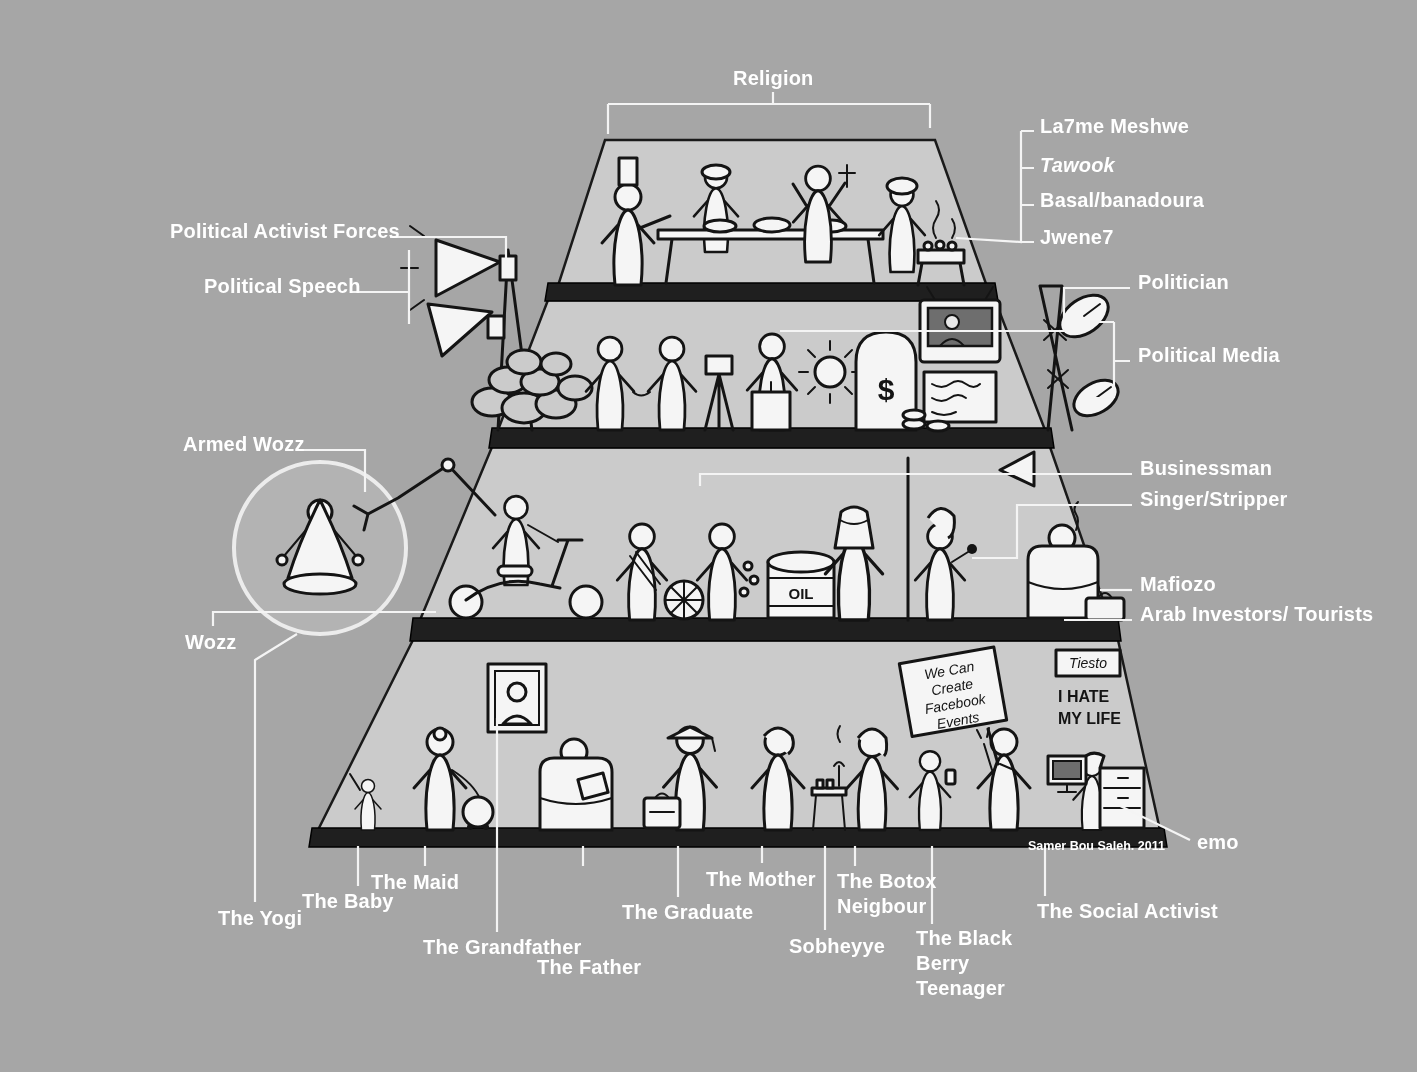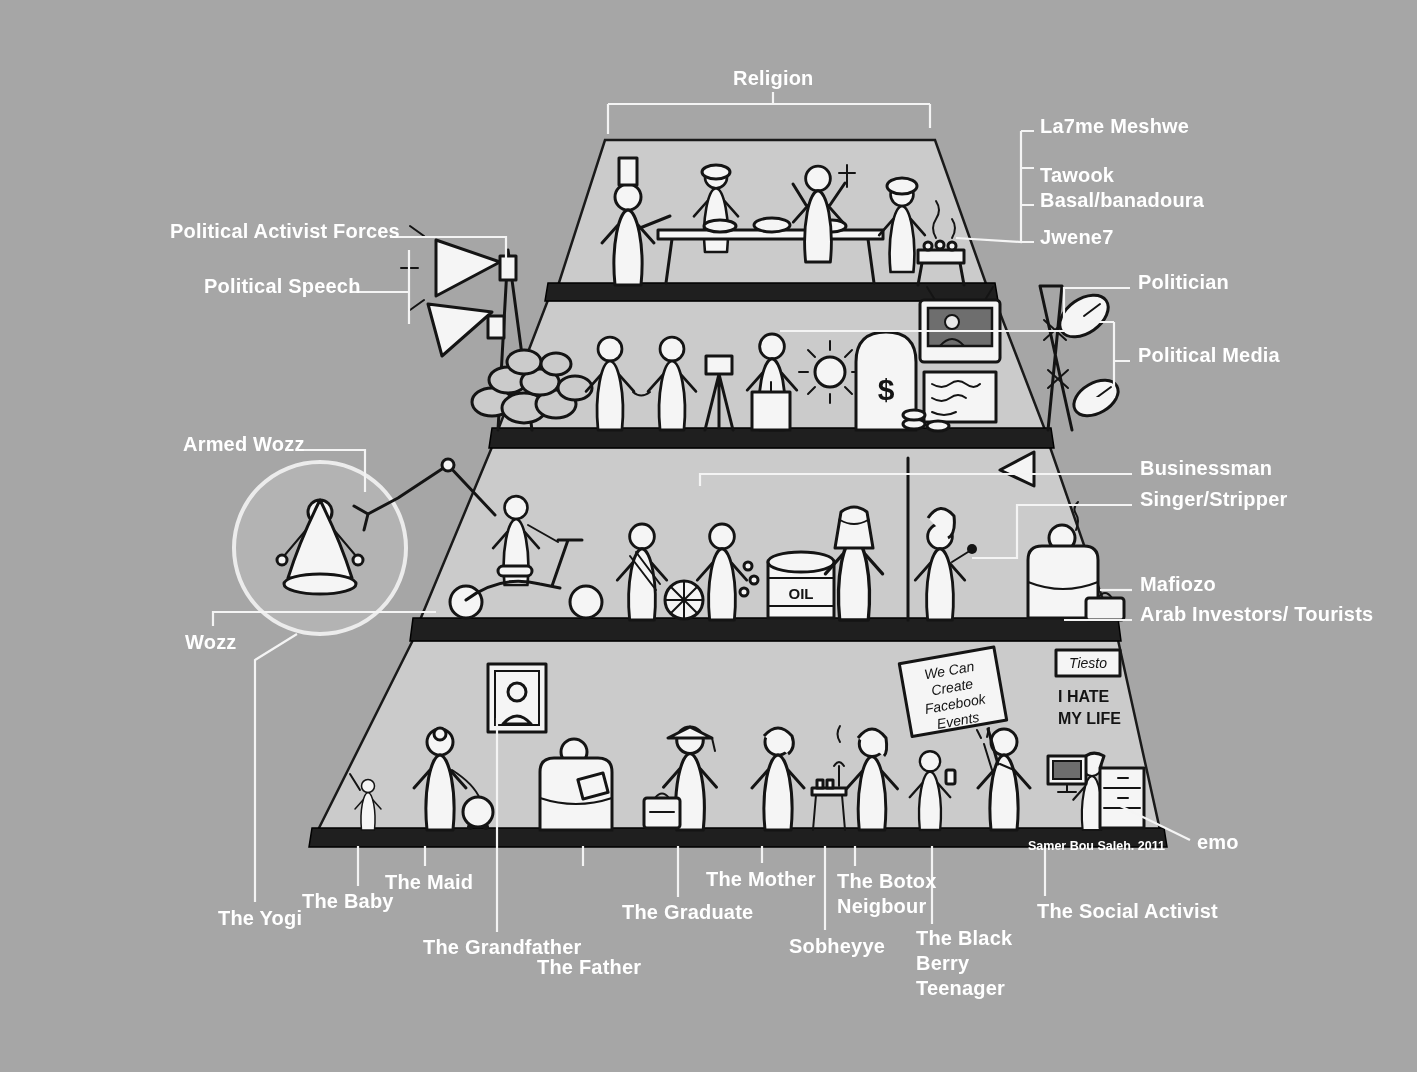--- a/index.html
+++ b/index.html
@@ -341,41 +341,41 @@
       <path class="lead" d="M 855,866 V 846"></path>
       <path class="lead" d="M 932,924 V 846"></path>
       <path class="lead" d="M 1045,896 V 846"></path>
       <path class="lead" d="M 1190,840 L 1108,800"></path>
     </g>
   </svg>
 
   <div class="lbl" style="left:733px; top:66px;">Religion</div>
 
   <div class="lbl" style="left:1040px; top:114px;">La7me Meshwe</div>
-  <div class="lbl" style="left:1040px; top:163px;">Tawook</div>
+  <div class="lbl" style="left:1040px; top:153px;font-style:italic;">Tawook</div>
   <div class="lbl" style="left:1040px; top:188px;">Basal/banadoura</div>
   <div class="lbl" style="left:1040px; top:225px;">Jwene7</div>
 
   <div class="lbl" style="left:170px; top:219px;">Political Activist Forces</div>
   <div class="lbl" style="left:204px; top:274px;">Political Speech</div>
 
   <div class="lbl" style="left:1138px; top:270px;">Politician</div>
   <div class="lbl" style="left:1138px; top:343px;">Political Media</div>
 
   <div class="lbl" style="left:183px; top:432px;">Armed Wozz</div>
   <div class="lbl" style="left:185px; top:630px;">Wozz</div>
 
   <div class="lbl" style="left:1140px; top:456px;">Businessman</div>
   <div class="lbl" style="left:1140px; top:487px;">Singer/Stripper</div>
   <div class="lbl" style="left:1140px; top:572px;">Mafiozo</div>
   <div class="lbl" style="left:1140px; top:602px;">Arab Investors/ Tourists</div>
 
   <div class="lbl" style="left:218px; top:906px;">The Yogi</div>
   <div class="lbl" style="left:302px; top:889px;">The Baby</div>
-  <div class="lbl" style="left:385px; top:870px;">The Maid</div>
+  <div class="lbl" style="left:371px; top:870px;">The Maid</div>
   <div class="lbl" style="left:537px; top:915px;margin-top:40px;">The Father</div>
   <div class="lbl" style="left:423px; top:935px;text-align:center;">The Grandfather</div>
   <div class="lbl" style="left:622px; top:900px;">The Graduate</div>
   <div class="lbl" style="left:706px; top:867px;">The Mother</div>
   <div class="lbl" style="left:789px; top:934px;">Sobheyye</div>
   <div class="lbl wrap" style="left:837px; top:869px; width:100px;">The Botox Neigbour</div>
   <div class="lbl wrap" style="left:916px; top:926px; width:145px;">The Black Berry Teenager</div>
   <div class="lbl" style="left:1037px; top:899px;">The Social Activist</div>
   <div class="lbl" style="left:1197px; top:830px;text-align:center;">emo</div>
 

